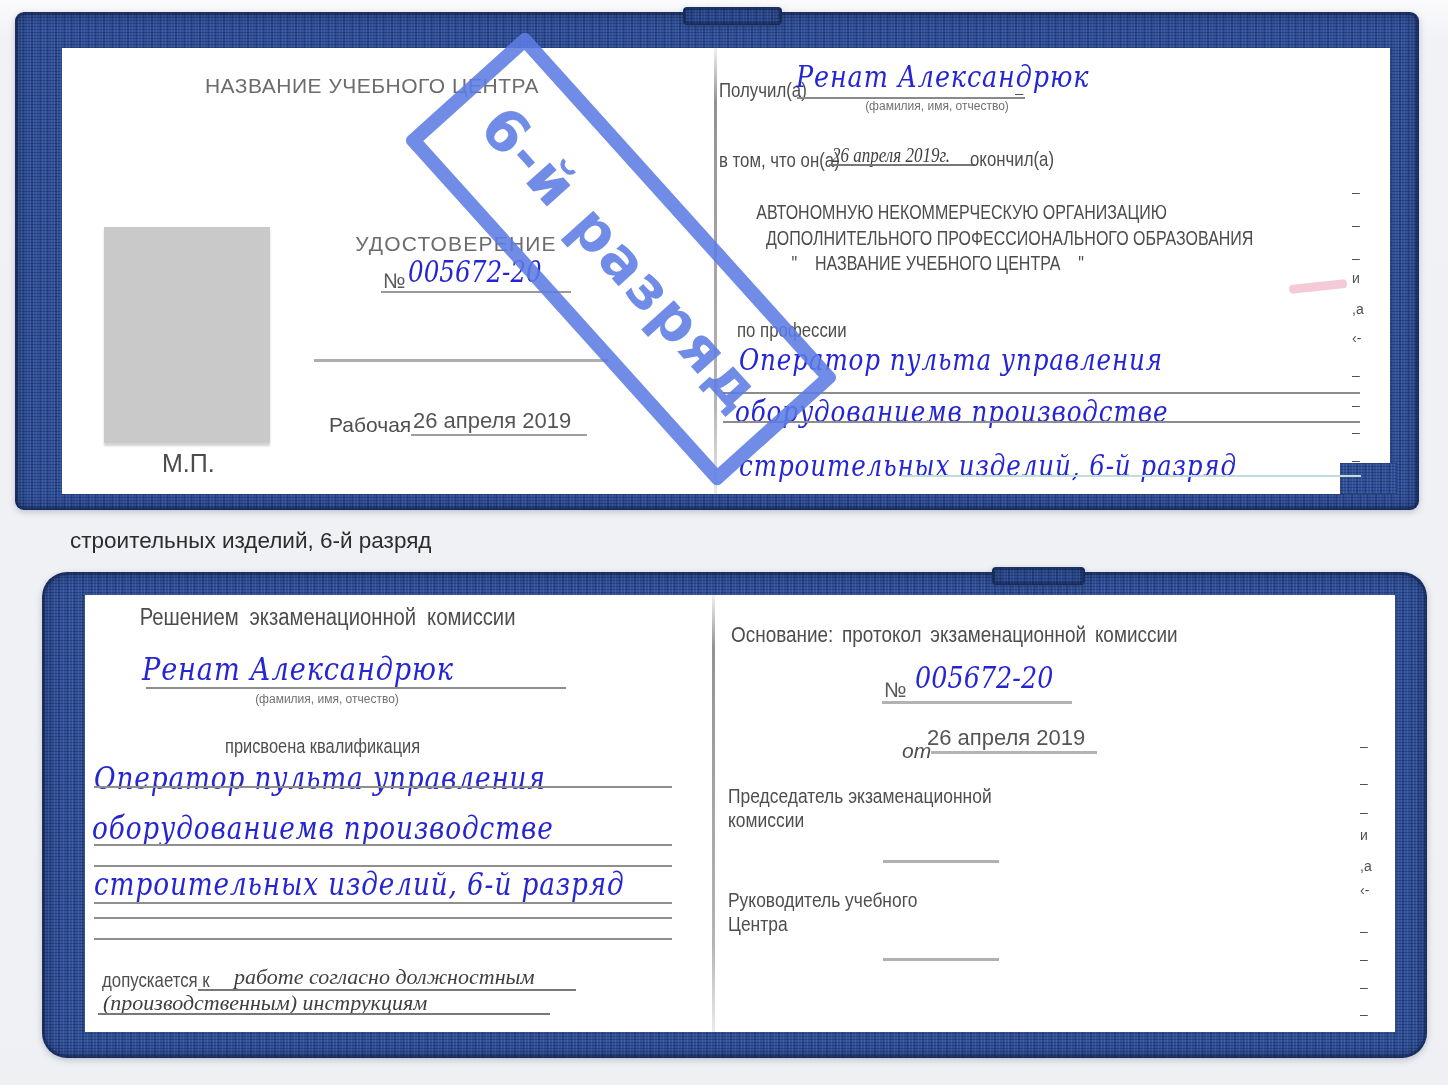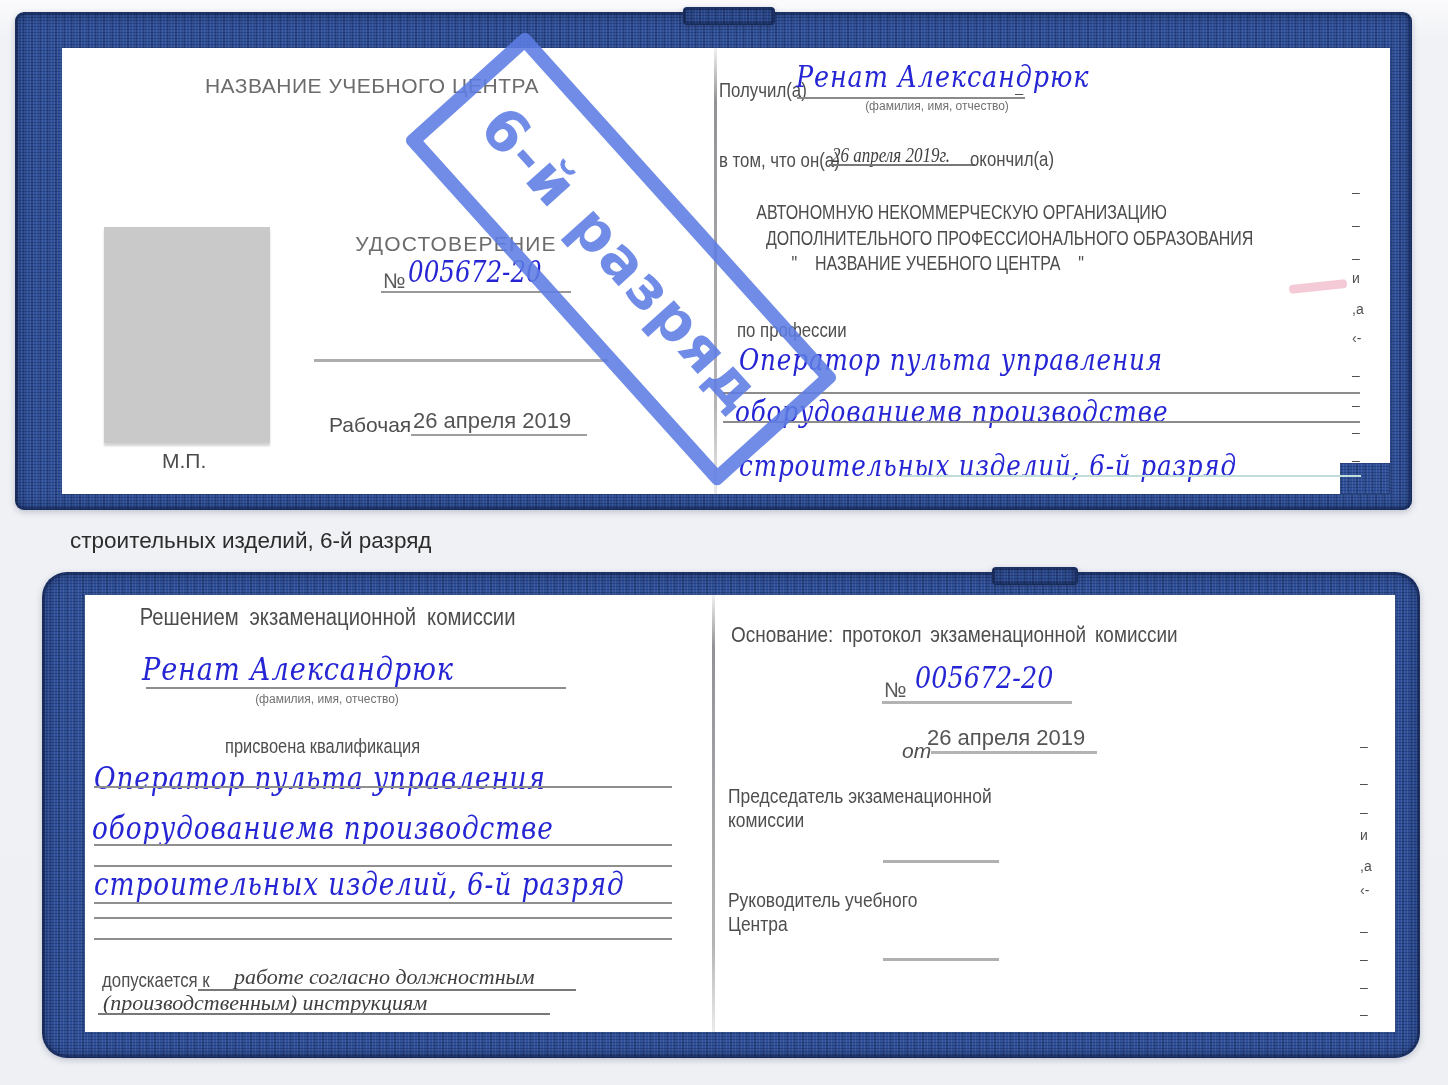--- a/index.html
+++ b/index.html
@@ -6,21 +6,21 @@
   .stage{position:relative;width:1448px;height:1085px;overflow:hidden;
          background:linear-gradient(180deg,#fbfbfd 0px,#f1f2f6 40px,#eef0f4 100%);
          font-family:"Liberation Sans",sans-serif;}
   .abs{position:absolute;}
   .denim{background-color:#30519b;
     background-image:
       repeating-linear-gradient(0deg, rgba(12,26,64,.30) 0 1px, transparent 1px 3px),
       repeating-linear-gradient(90deg, rgba(255,255,255,.09) 0 1px, transparent 1px 3px),
       repeating-linear-gradient(90deg, rgba(10,22,58,.22) 0 2px, transparent 2px 8px);
     box-shadow:inset 0 0 0 3px rgba(16,30,72,.45), inset 0 0 14px rgba(10,20,50,.55), 0 2px 6px rgba(40,50,80,.25);
-    border-radius:9px;}
+    border-radius:9px;padding-left:7px;}
   .doc{position:absolute;}
   .page{position:absolute;background:#fff;box-shadow:0 0 3px rgba(60,70,90,.35);}
   .fold{position:absolute;width:3px;background:linear-gradient(180deg,rgba(120,120,120,.1),rgba(110,110,115,.75) 12%,rgba(120,120,125,.55) 80%,rgba(120,120,120,.15));}
   .bump{position:absolute;border-radius:4px;}
   .lbl{position:absolute;color:#4e4e4e;white-space:nowrap;}
   .gray{color:#6c6c6c;}
   .script{position:absolute;font-family:"DejaVu Serif",serif;font-style:italic;color:#2525d4;white-space:nowrap;}
   .ital{position:absolute;font-family:"Liberation Serif",serif;font-style:italic;color:#3f3f3f;white-space:nowrap;}
   .hline{position:absolute;background:#999;}
   .ctr{text-align:center;}
@@ -45,21 +45,21 @@
 <div class="stage">
 
   <div class="doc denim" style="left:15px;top:12px;width:1397px;height:498px;">
     <div class="bump denim" style="left:668px;top:-5px;width:92px;height:18px;"></div>
     <div class="page" style="left:47px;top:36px;width:1328px;height:446px;"></div>
     <div class="denim abs" style="left:1325px;top:451px;width:50px;height:31px;border-radius:0;box-shadow:none;"></div>
     <div class="fold" style="left:699px;top:36px;height:446px;"></div>
 
     <div class="lbl gray ctr" style="left:147px;top:62px;width:420px;font-size:21px;letter-spacing:.5px;">НАЗВАНИЕ УЧЕБНОГО ЦЕНТРА</div>
     <div class="photo" style="left:89px;top:215px;width:166px;height:216px;"></div>
-    <div class="lbl" style="left:147px;top:437px;font-size:21px;color:#4c4c4c;">М.П.</div>
+    <div class="lbl" style="left:147px;top:437px;font-size:25px;color:#4c4c4c;">М.П.</div>
     <div class="lbl gray ctr" style="left:291px;top:220px;width:300px;font-size:21px;letter-spacing:1.2px;">УДОСТОВЕРЕНИЕ</div>
     <div class="lbl" style="left:368px;top:257px;font-size:21px;color:#5a5a5a;">№</div>
     <div class="script" style="left:393px;top:243px;font-size:29px;"><span class="sx85">005672-20</span></div>
     <div class="hline" style="left:366px;top:279px;width:190px;height:2px;"></div>
     <div class="hline" style="left:299px;top:347px;width:294px;height:3px;background:#adadad;"></div>
     <div class="lbl" style="left:314px;top:401px;font-size:21px;">Рабочая</div>
     <div class="lbl" style="left:398px;top:396px;font-size:22px;color:#555;">26 апреля 2019</div>
     <div class="hline" style="left:396px;top:422px;width:176px;height:2px;background:#9e9e9e;"></div>
 
     <div class="lbl" style="left:704px;top:66px;font-size:21px;"><span class="sx80">Получил(а)</span></div>

